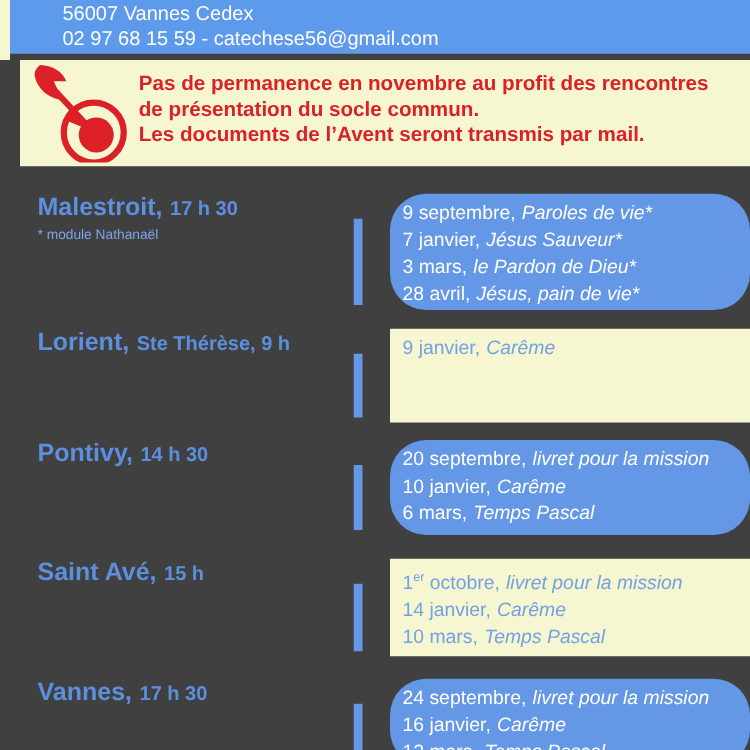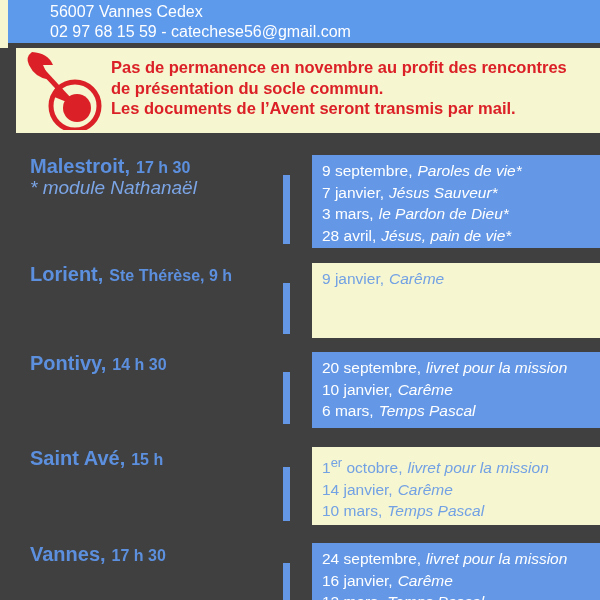--- a/index.html
+++ b/index.html
@@ -33,30 +33,30 @@
   .row:nth-of-type(1){top:155px;height:93px;}
   .row:nth-of-type(2){top:263px;height:75px;}
   .row:nth-of-type(3){top:352px;height:76px;}
   .row:nth-of-type(4){top:447px;height:78px;}
   .row:nth-of-type(5){top:543px;height:70px;}
 
   .label{position:absolute;left:30px;top:0;bottom:0;width:250px;
     display:flex;flex-direction:column;color:var(--label-blue);}
   .label-main{font-weight:bold;font-size:20px;line-height:22px;white-space:nowrap;}
   .label .time{font-size:16px;margin-left:6px;}
-  .label .note{font-style:italic;font-size:19px;line-height:18px;color:var(--note-blue);}
+  .label .note{font-size:11px;line-height:18px;color:var(--note-blue);}
 
   .bar{position:absolute;left:283px;width:7px;top:20px;bottom:4px;background:var(--box-blue);}
 
   .box{position:absolute;left:312px;right:0;top:0;bottom:0;
     padding:5px 8px 5px 10px;font-size:15.5px;line-height:21.5px;white-space:nowrap;overflow:hidden;}
-  .row.blue .box{background:var(--box-blue);color:#fff;}
+  .row.blue .box{background:var(--box-blue);color:#fff;border-radius:29px;}
   .row.yellow .box{background:var(--pale-yellow);color:var(--on-yellow-blue);}
   .session-line .desc{font-style:italic;margin-left:5px;}
-  .session-line sup{font-size:13px;}
+  .session-line sup{font-size:10px;}
 </style>
 </head>
 <body>
 
 <div class="page">
   <div class="side-strip"></div>
 
   <header class="band">
     <div>56007 Vannes Cedex</div>
     <div>02 97 68 15 59 - catechese56@gmail.com</div>

